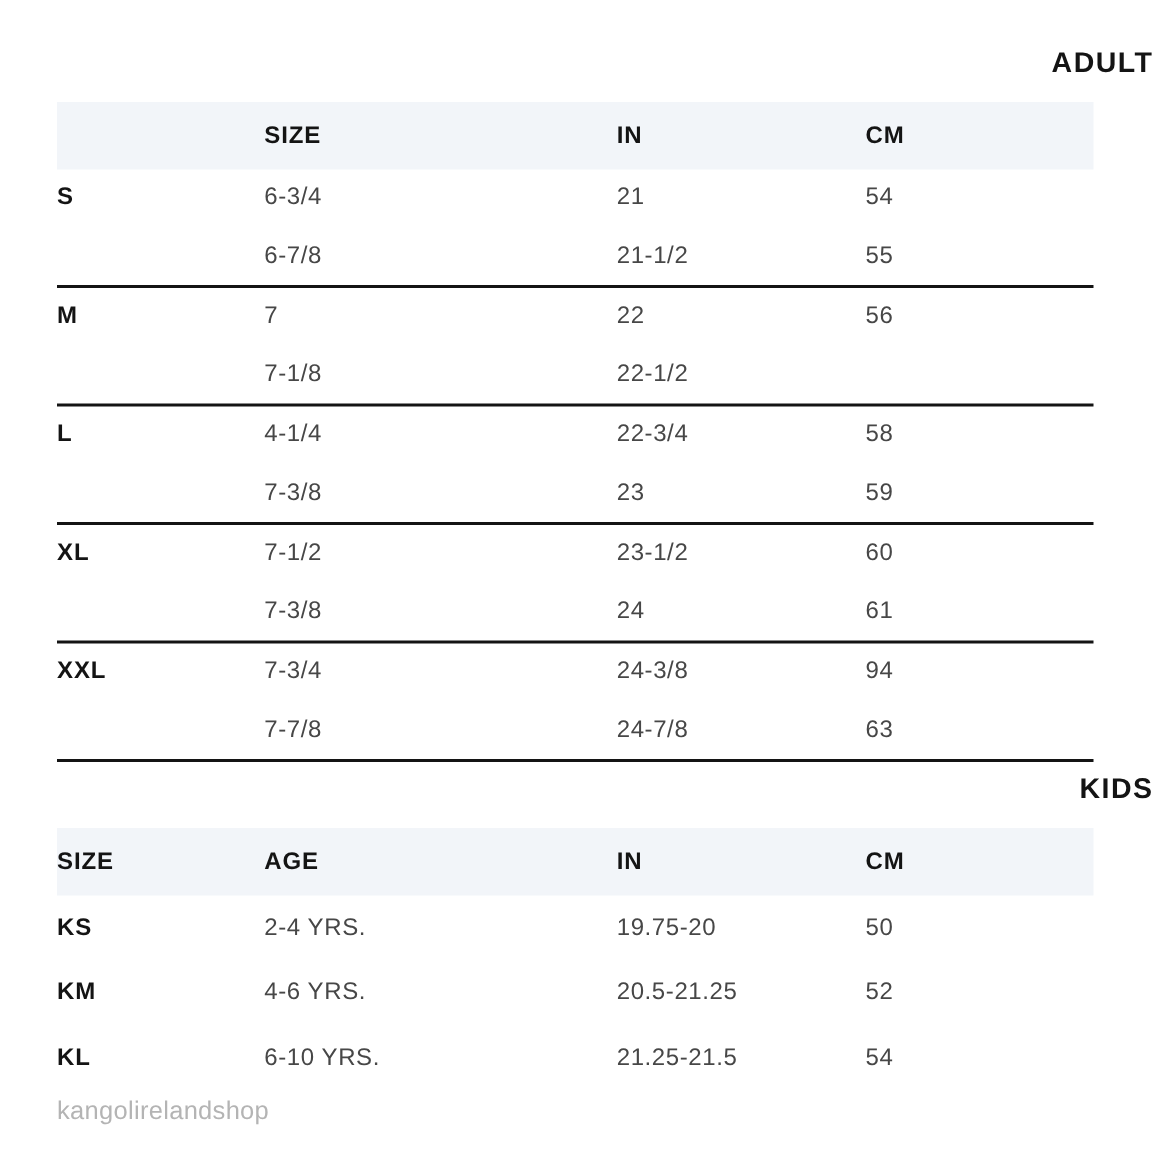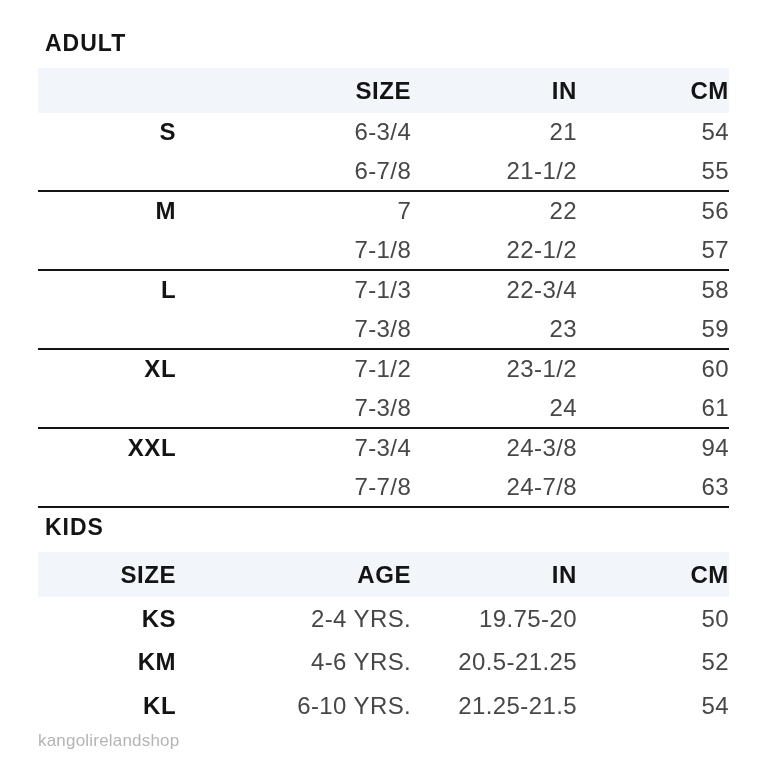--- a/index.html
+++ b/index.html
@@ -12,37 +12,38 @@
     overflow: hidden;
   }
   .page {
     box-sizing: border-box;
     width: 769px;
     height: 769px;
     padding: 28px 0 0 38px;
   }
   .section-title {
     margin: 0 0 10px 7px;
-    font-size: 23px;
+    font-size: 19px;
     line-height: 30px;
     font-weight: 800;
     letter-spacing: 1px;
     color: #141414;
+    text-align: right;
   }
   .section-title.kids { margin-top: 4px; }
   .size-table { width: 691px; }
   .trow {
     display: grid;
     grid-template-columns: 20% 34% 24% 22%;
     align-items: center;
   }
   .thead { height: 45px; background: #f2f5f9; }
   .cell {
-    text-align: right;
-    font-size: 24px;
+    text-align: left;
+    font-size: 16px;
     letter-spacing: 0.4px;
     color: #474747;
     font-weight: 400;
     white-space: nowrap;
   }
   .cell.bold {
     font-weight: 800;
     color: #141414;
     letter-spacing: 0.6px;
   }
@@ -91,28 +92,27 @@
       <div class="trow adult-row">
         <div class="cell bold">M</div>
         <div class="cell">7</div>
         <div class="cell">22</div>
         <div class="cell">56</div>
       </div>
       <div class="trow adult-row">
         <div class="cell"></div>
         <div class="cell">7-1/8</div>
         <div class="cell">22-1/2</div>
-        <div class="cell">57</div>
       </div>
     </div>
 
     <div class="group">
       <div class="trow adult-row">
         <div class="cell bold">L</div>
-        <div class="cell">7-1/3</div>
+        <div class="cell">4-1/4</div>
         <div class="cell">22-3/4</div>
         <div class="cell">58</div>
       </div>
       <div class="trow adult-row">
         <div class="cell"></div>
         <div class="cell">7-3/8</div>
         <div class="cell">23</div>
         <div class="cell">59</div>
       </div>
     </div>

